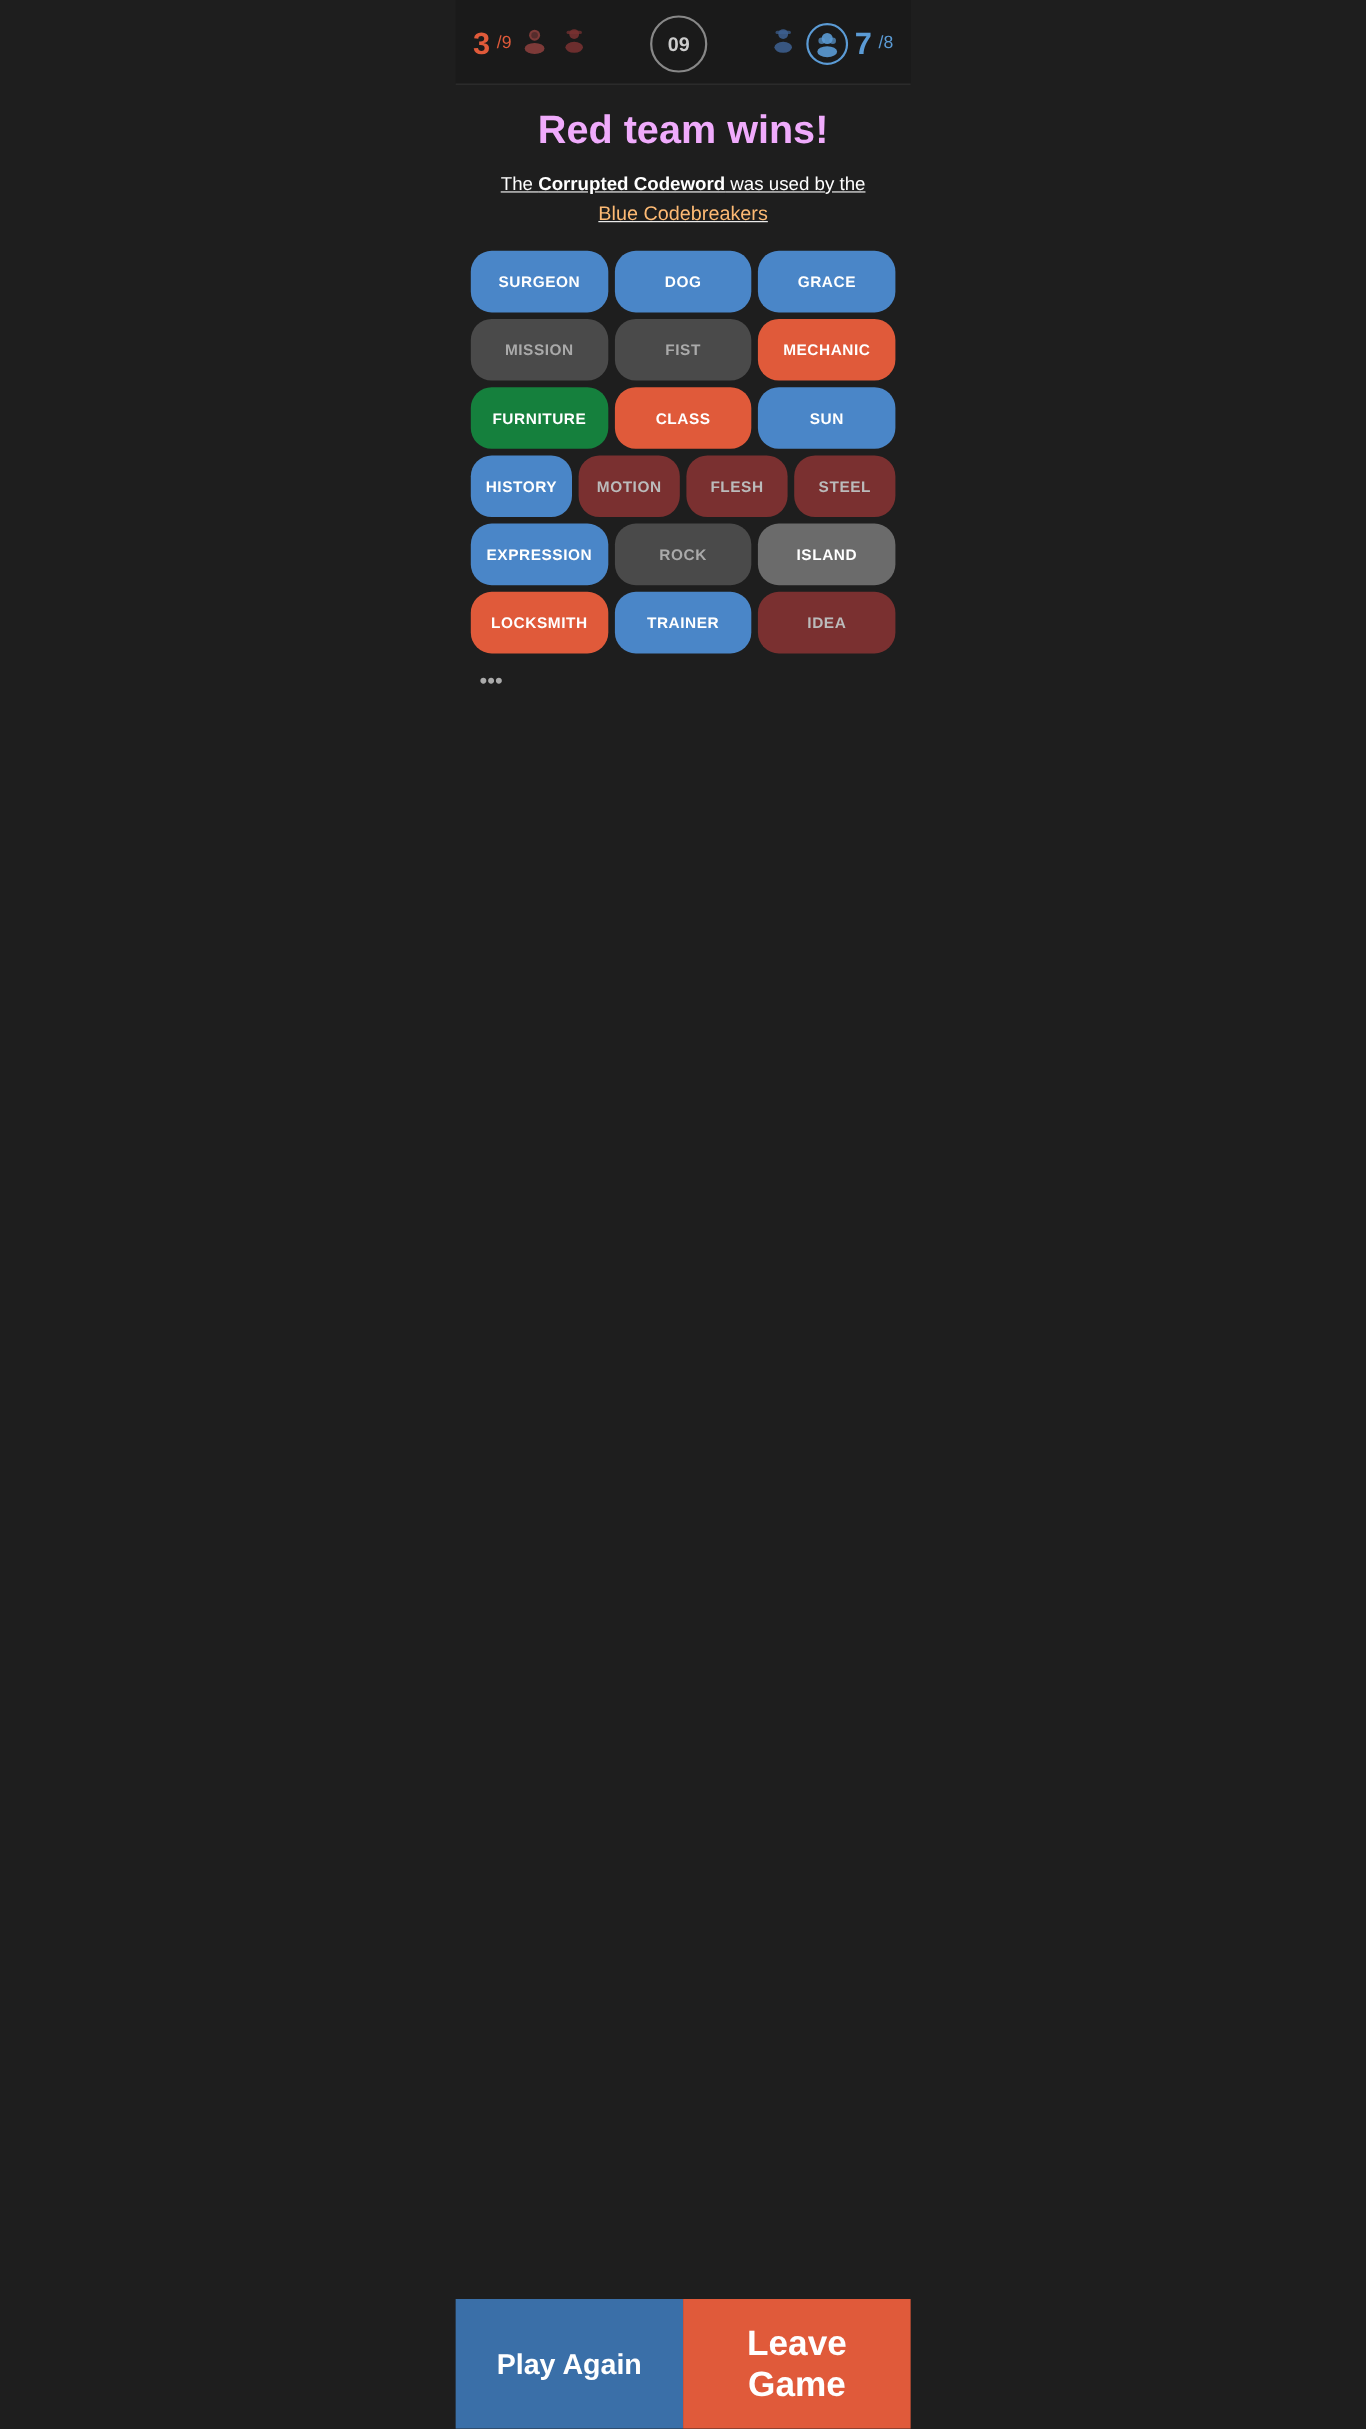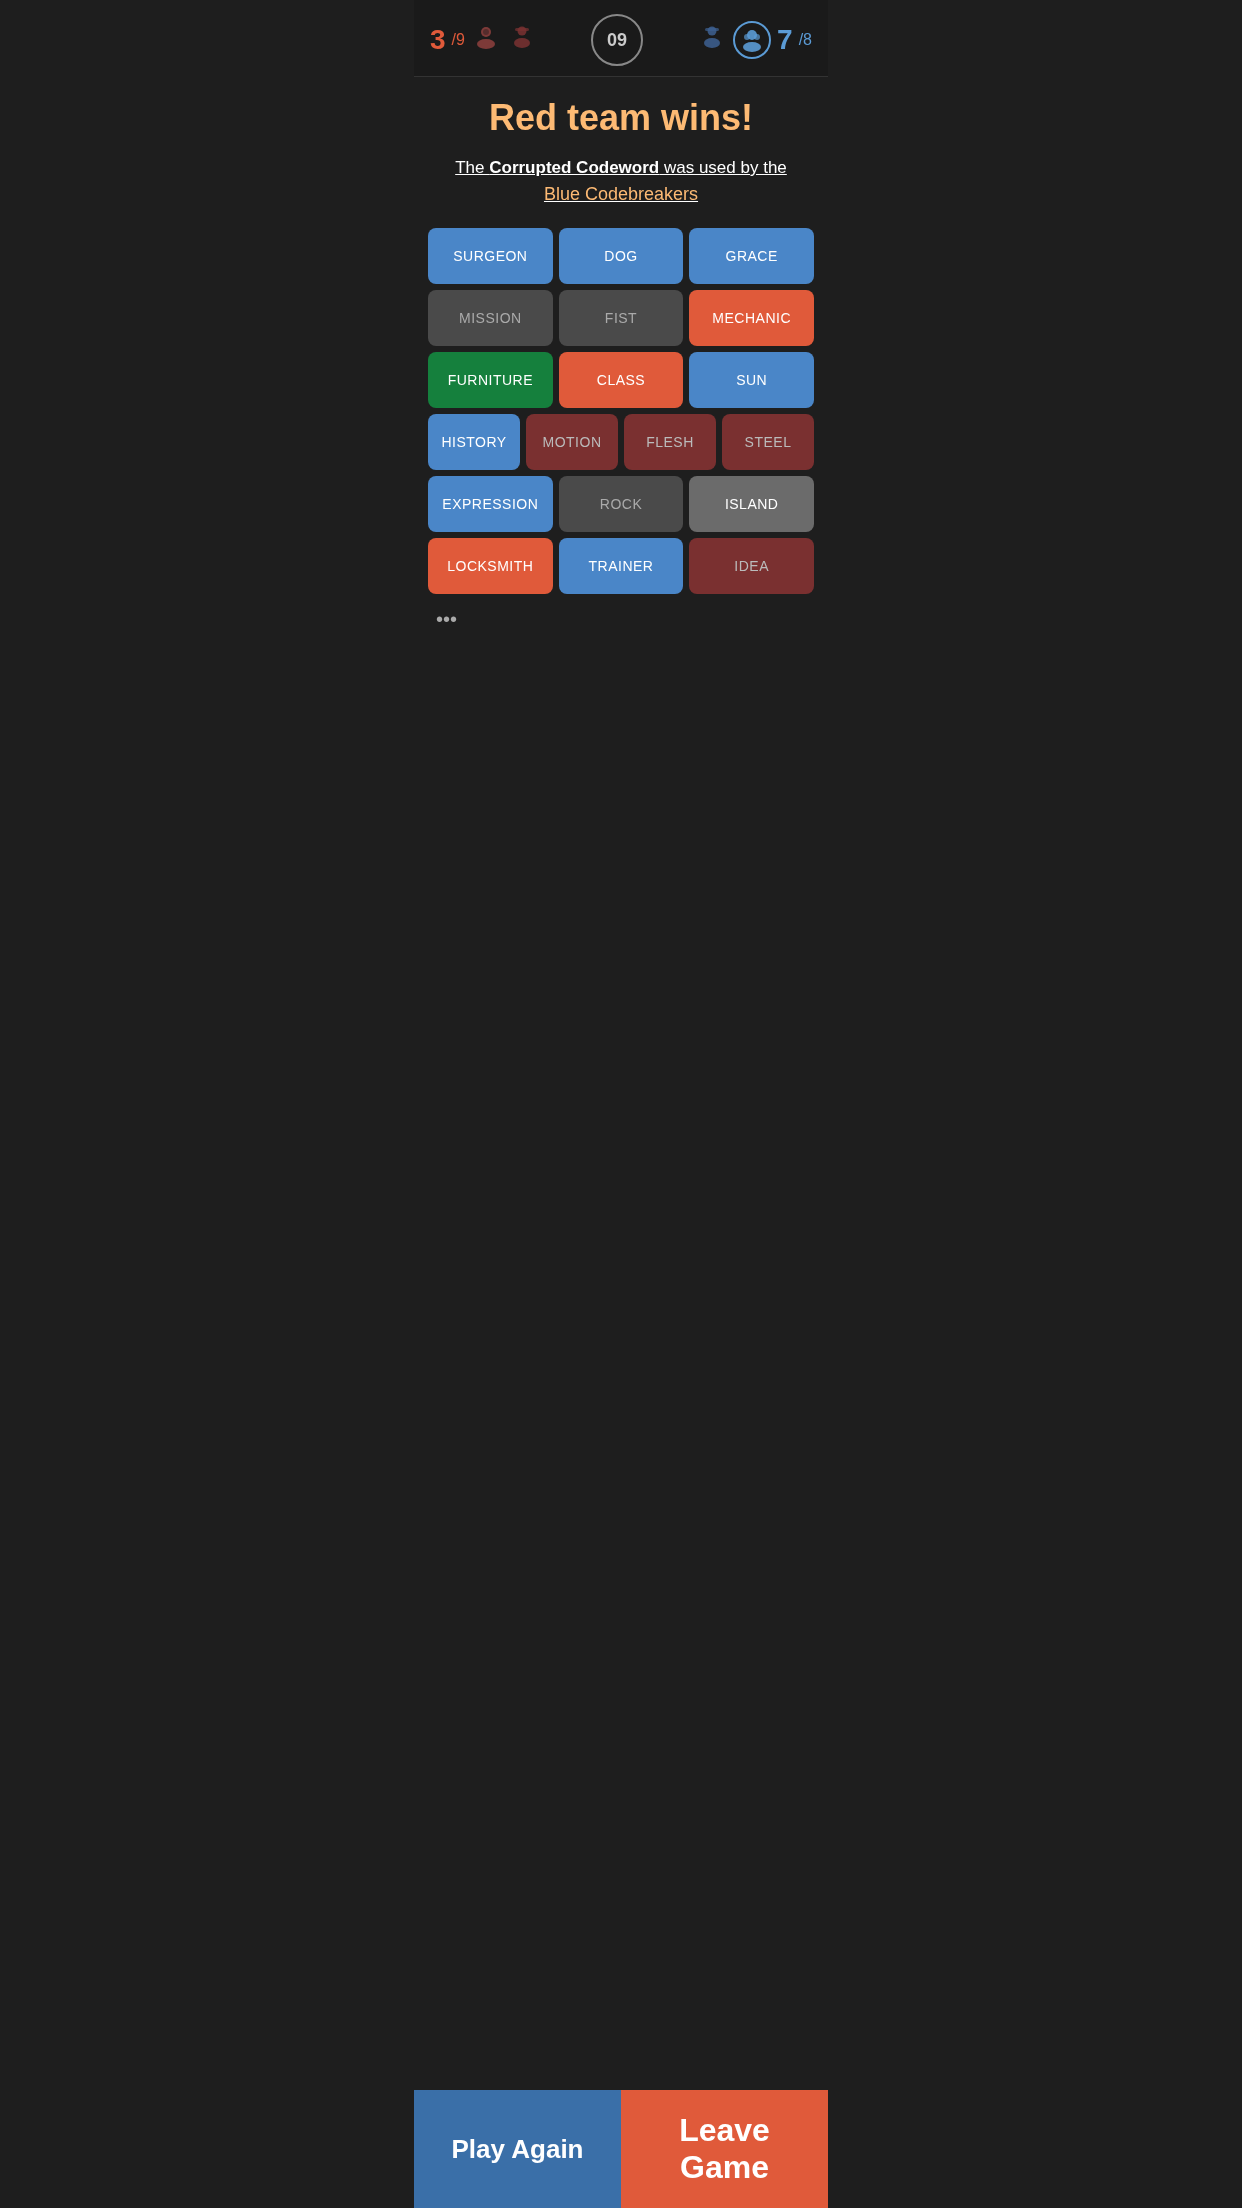--- a/index.html
+++ b/index.html
@@ -83,21 +83,21 @@
 
     
     .main-content {
       flex: 1;
       padding: 20px 14px 10px;
       overflow-y: auto;
     }
 
     .win-title {
       text-align: center;
-      color: #fdba74;
+      color: #f0abfc;
       font-size: 36px;
       font-weight: bold;
       margin-bottom: 16px;
     }
 
     .win-subtitle {
       text-align: center;
       color: #fff;
       font-size: 17px;
       line-height: 1.5;
@@ -123,23 +123,23 @@
     }
 
     .word-row {
       display: flex;
       gap: 6px;
     }
 
     .word-tile {
       flex: 1;
       padding: 14px 6px;
-      border-radius: 8px;
-      text-align: center;
-      font-weight: normal;
+      border-radius: 19px;
+      text-align: center;
+      font-weight: bold;
       font-size: 14px;
       letter-spacing: 0.5px;
       color: #fff;
       display: flex;
       align-items: center;
       justify-content: center;
       min-height: 56px;
     }
 
     .tile-blue { background: #4a86c8; }

